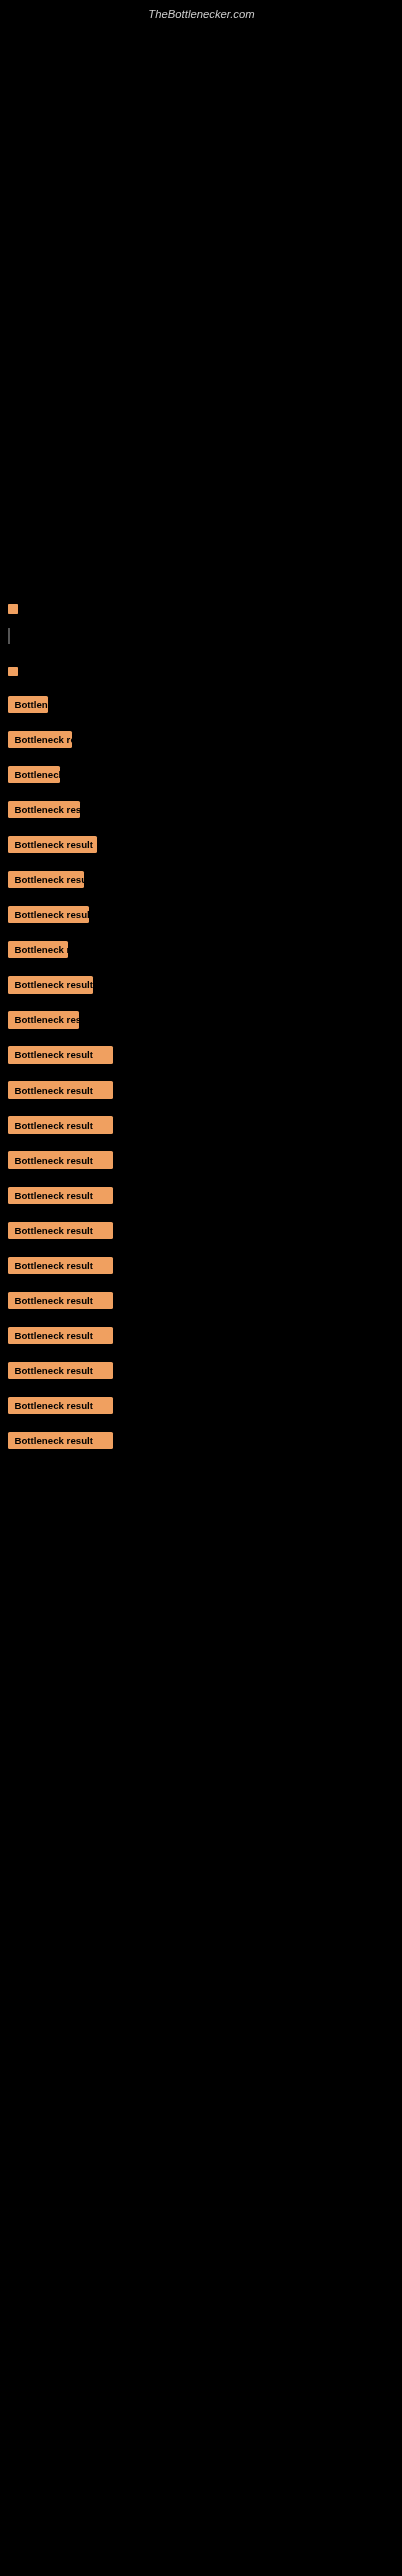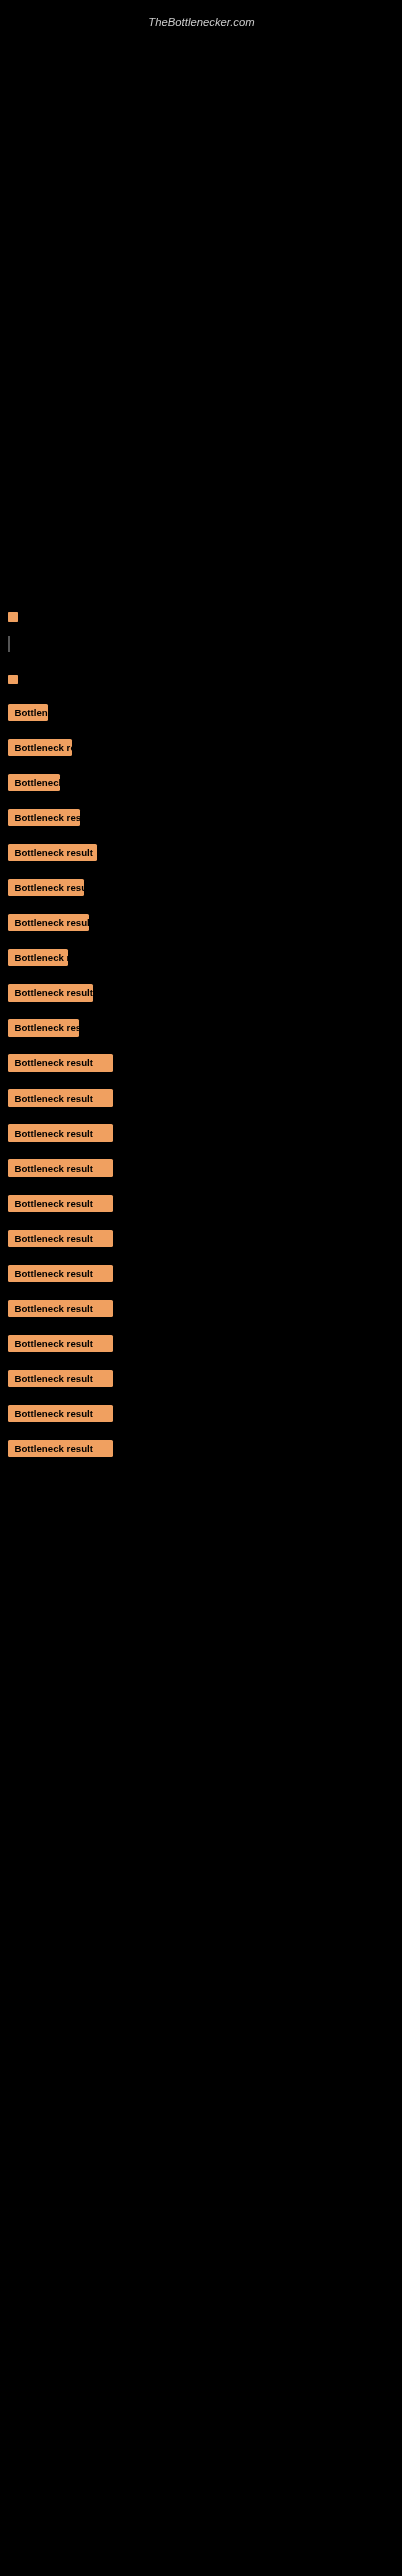--- a/index.html
+++ b/index.html
@@ -11,21 +11,21 @@
       background-color: #000;
       width: 403px;
       min-height: 2576px;
       font-family: Arial, sans-serif;
       position: relative;
     }
     #site-title {
       text-align: center;
       color: #ccc;
       font-size: 11.3px;
-      padding: 16px 0 4px 0;
+      padding: 8px 0 4px 0;
       font-style: italic;
     }
     .black-section {
       background: #000;
       height: 564px;
     }
     .results-section {
       padding: 16px 8px 8px 8px;
     }
     .section-indicator {

